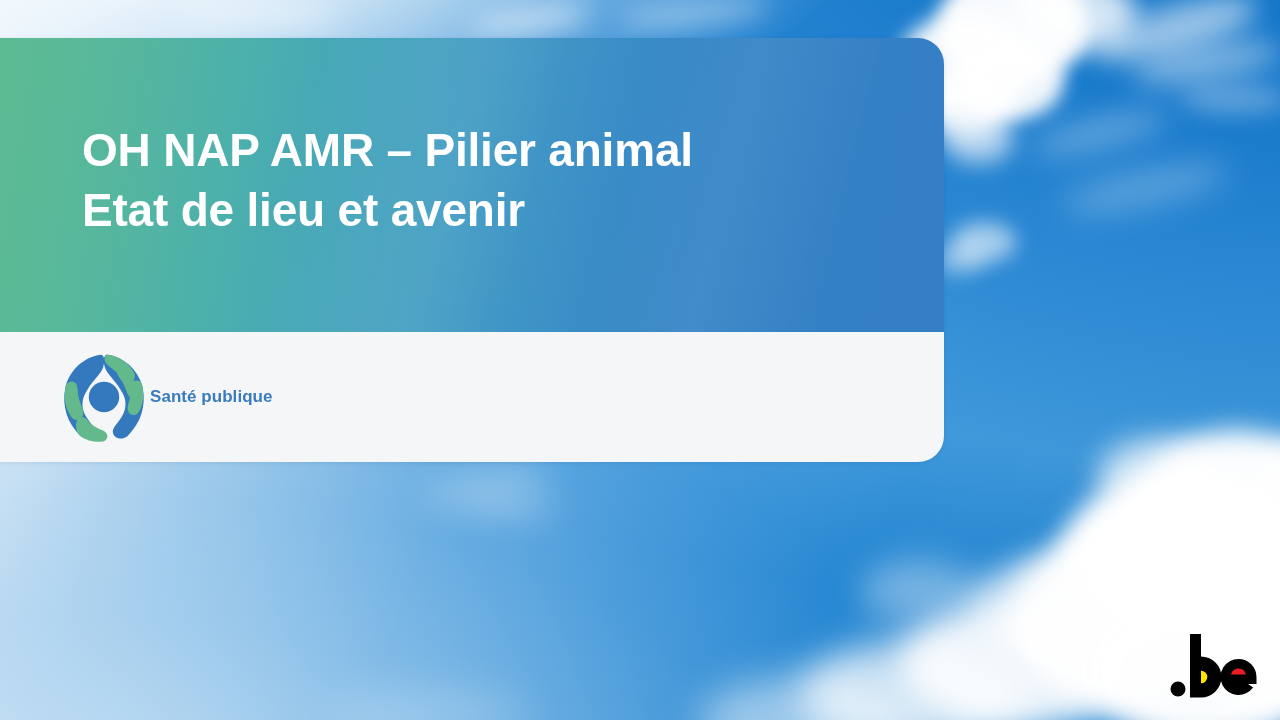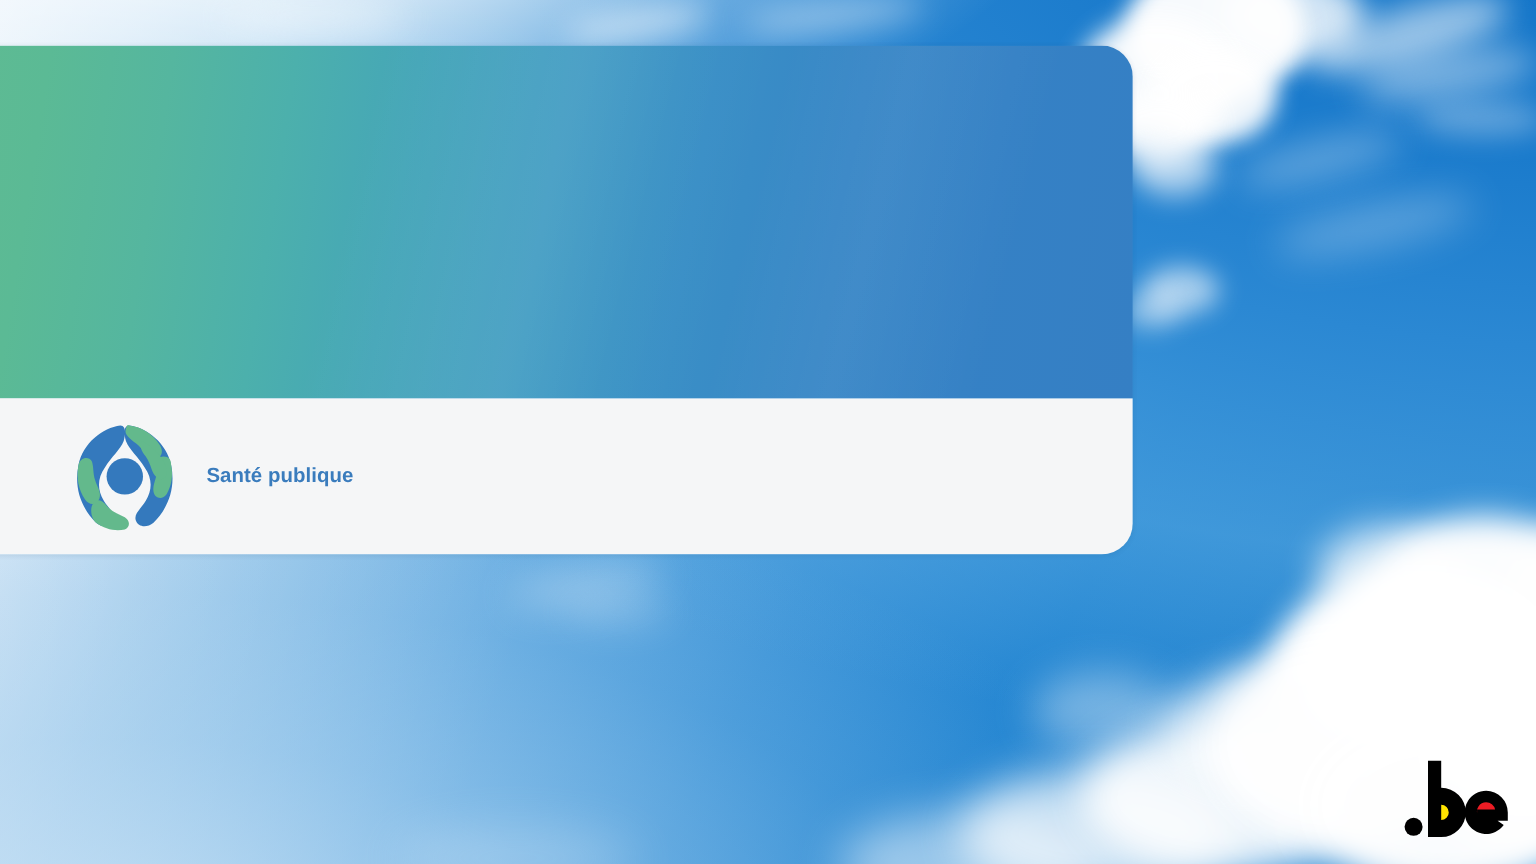--- a/index.html
+++ b/index.html
@@ -215,21 +215,20 @@
     display: flex;
     align-items: center;
     margin-left: 98px;
   }
   .logo-mark {
     width: 92px;
     height: 96px;
     flex: 0 0 auto;
   }
   .logo-text {
-    margin-left: 22px;
     color: #3a7cbd;
     font-size: 17px;
     font-weight: bold;
     line-height: 23.5px;
     letter-spacing: 0.05px;
     white-space: nowrap;
   }
 
   
   #be-logo {
@@ -290,20 +289,24 @@
     <div class="cloud c-br4"></div>
     <div class="cloud c-br5"></div>
   </div>
 
   <div id="card">
 
     <div class="card-band">
       <div class="band-sheen"></div>
       <div class="band-sheen2"></div>
 
+      <div id="title-block">
+        <div class="title-line">OH NAP AMR – Pilier animal</div>
+        <div class="title-line">Etat de lieu et avenir</div>
+      </div>
     </div>
 
     <div class="card-foot">
       <div class="logo-wrap">
 
         <svg class="logo-mark" viewBox="0 0 100 104">
 
           <path d="M46 6 C30 8 12 22 8 42 C4 62 10 80 24 94 C30 99 38 98 40 92 C42 86 36 82 31 74 C25 64 25 54 32 44 C38 34 46 28 49 20 C51 13 51 6 46 6 Z" fill="#3479bd"></path>
           <path d="M24 94 C32 100 42 102 50 100 C55 98 55 92 50 89 C44 86 38 84 33 78 C29 73 24 72 21 77 C18 82 20 91 24 94 Z" fill="#63b98c"></path>
           <path d="M8 42 C6 54 8 64 14 73 C18 79 25 78 27 72 C29 66 25 62 23 55 C21 49 22 43 20 38 C17 33 9 35 8 42 Z" fill="#63b98c"></path>

